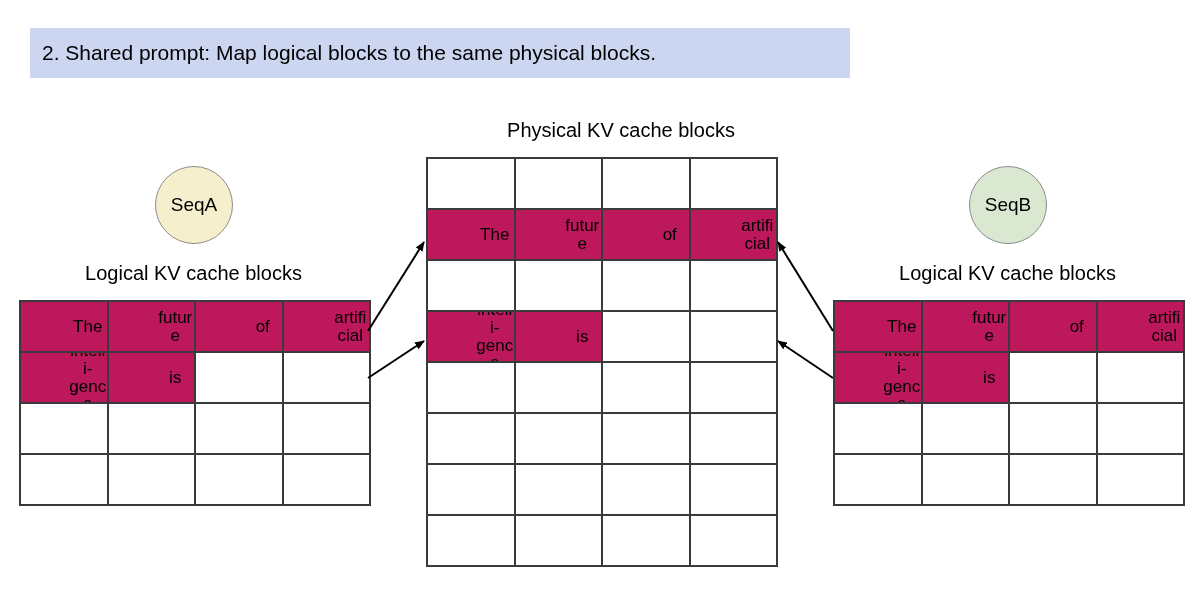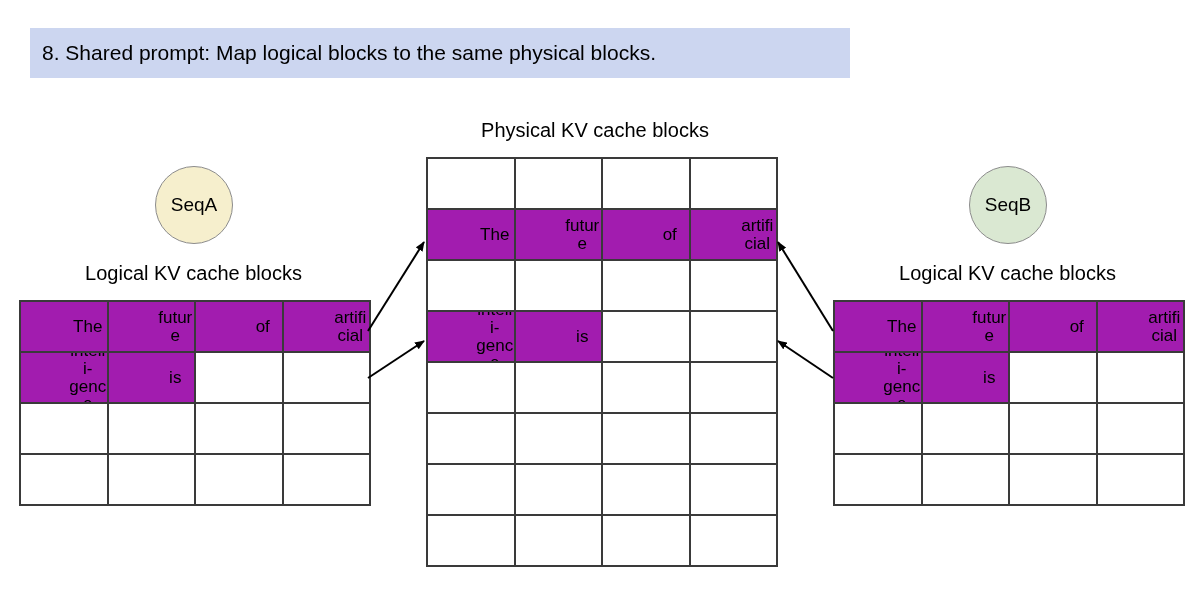--- a/index.html
+++ b/index.html
@@ -63,21 +63,21 @@
 
   
   .caption {
     position: absolute;
     font-size: 20px;
     text-align: center;
     white-space: nowrap;
   }
   .caption-left   { left: 19px;  top: 262px; width: 349px; }
   .caption-right  { left: 833px; top: 262px; width: 349px; }
-  .caption-center { left: 420px; top: 119px; width: 350px; }
+  .caption-center { left: 446px; top: 119px; width: 350px; }
 
   
   .grid {
     position: absolute;
     display: grid;
     border-top: 2px solid #3a3a3a;
     border-left: 2px solid #3a3a3a;
     box-sizing: border-box;
   }
   .grid .cell {
@@ -87,21 +87,21 @@
     display: flex;
     align-items: center;
     justify-content: center;
     text-align: center;
     font-size: 17px;
     line-height: 1.05;
     background: #ffffff;
     overflow: hidden;
     word-break: break-word;
   }
-  .grid .cell.filled { background: #a21caf; padding-left: 48px; }
+  .grid .cell.filled { background: #be185d; padding-left: 48px; }
 
   .grid-left {
     left: 19px;  top: 300px;
     grid-template-columns: repeat(4, 87.5px);
     grid-auto-rows: 51px;
   }
   .grid-right {
     left: 833px; top: 300px;
     grid-template-columns: repeat(4, 87.5px);
     grid-auto-rows: 51px;
@@ -118,21 +118,21 @@
     left: 0; top: 0;
     width: 1200px;
     height: 591px;
     pointer-events: none;
   }
 </style>
 </head>
 <body>
 
 <div class="banner">
-  <span class="banner-text">8. Shared prompt: Map logical blocks to the same physical blocks.</span>
+  <span class="banner-text">2. Shared prompt: Map logical blocks to the same physical blocks.</span>
 </div>
 
 <div class="seq-circle seq-a">
   <span>Seq</span>
   <span>A</span>
 </div>
 
 <div class="seq-circle seq-b">
   <span>Seq</span>
   <span>B</span>

